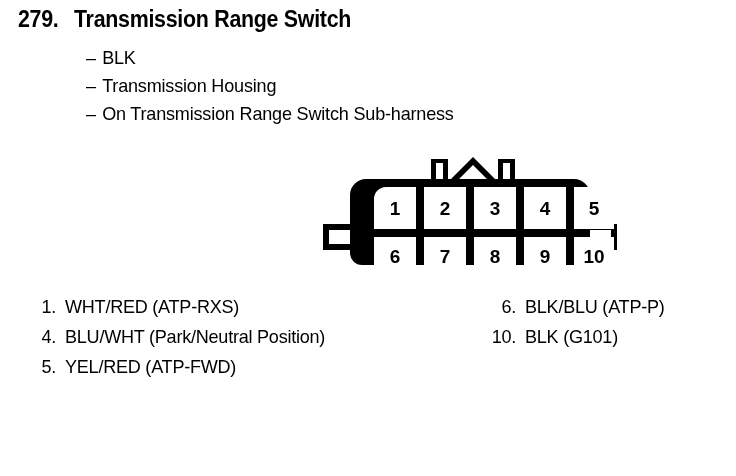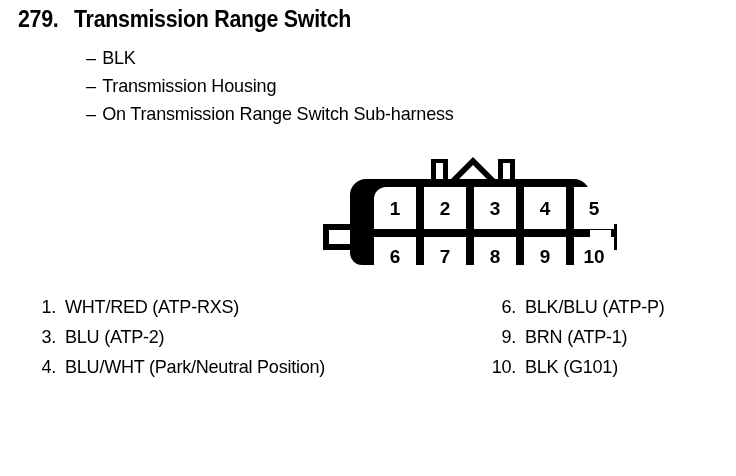--- a/index.html
+++ b/index.html
@@ -214,42 +214,39 @@
 
 <div id="pin-legend">
 
   <div class="legend-column" id="legend-column-left">
 
     <div class="legend-row">
       <span class="legend-num">1.</span><span class="legend-label">WHT/RED (ATP-RXS)</span>
     </div>
 
 
-    <div class="legend-row">
-      <span class="legend-num">3.</span><span class="legend-label">BLU (ATP-2)</span>
-    </div>
 
     <div class="legend-row">
       <span class="legend-num">4.</span><span class="legend-label">BLU/WHT (Park/Neutral Position)</span>
     </div>
 
+    <div class="legend-row">
+      <span class="legend-num">5.</span><span class="legend-label">YEL/RED (ATP-FWD)</span>
+    </div>
 
   </div>
 
   <div class="legend-column" id="legend-column-right">
 
     <div class="legend-row">
       <span class="legend-num">6.</span><span class="legend-label">BLK/BLU (ATP-P)</span>
     </div>
 
 
 
-    <div class="legend-row">
-      <span class="legend-num">9.</span><span class="legend-label">BRN (ATP-1)</span>
-    </div>
 
     <div class="legend-row">
       <span class="legend-num">10.</span><span class="legend-label">BLK (G101)</span>
     </div>
 
   </div>
 
 </div>
 
 </body></html>

